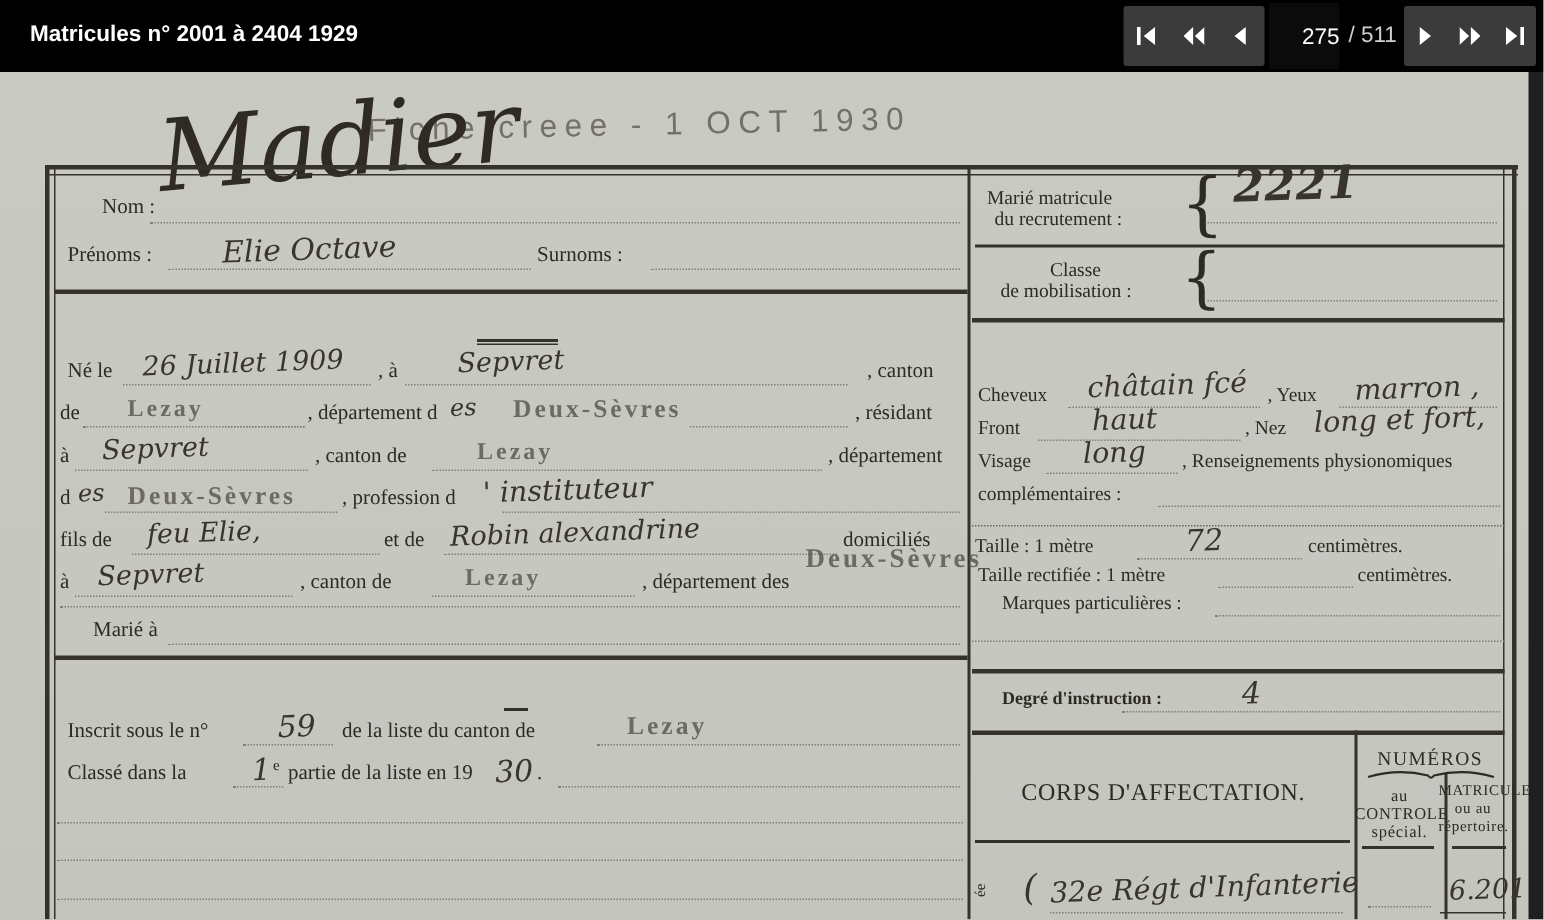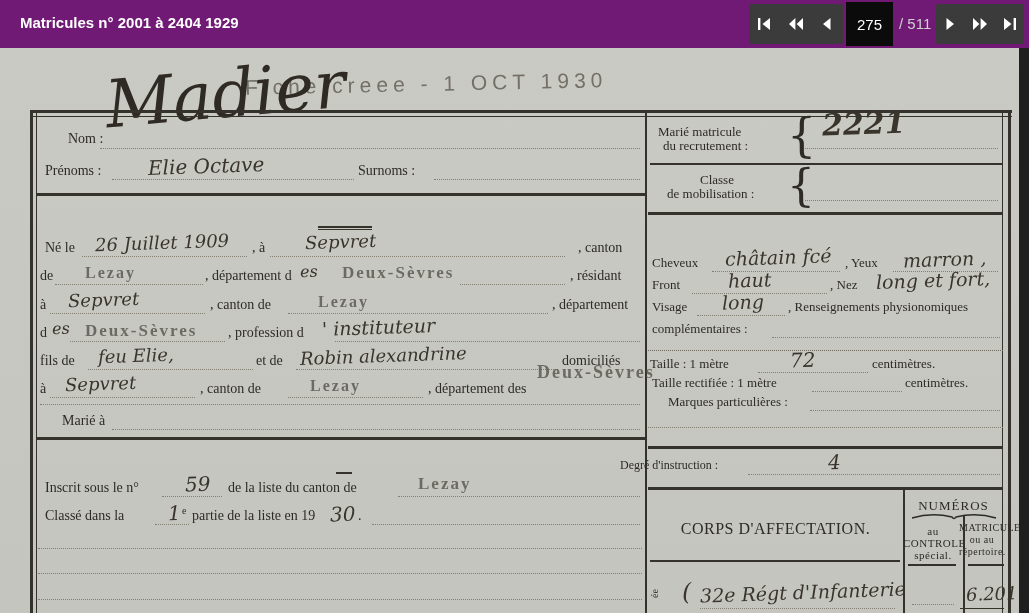--- a/index.html
+++ b/index.html
@@ -1,25 +1,25 @@
 <!DOCTYPE html>
 <html><head>
 <meta charset="utf-8">
 <style>
   *{margin:0;padding:0;box-sizing:border-box}
   html,body{width:1029px;height:613px;overflow:hidden}
   body{font-family:"Liberation Serif",serif;background:#c7c7c1;position:relative}
   .abs{position:absolute;white-space:nowrap}
   
-  .toolbar{position:absolute;left:0;top:0;width:1029px;height:48px;background:#701a75;font-family:"Liberation Sans",sans-serif}
+  .toolbar{position:absolute;left:0;top:0;width:1029px;height:48px;background:#000000;font-family:"Liberation Sans",sans-serif}
   .tb-title{position:absolute;left:20px;top:14px;color:#fff;font-size:15px;font-weight:bold}
   .btn-group{position:absolute;top:4px;height:40px;background:#3b3b3b;border-radius:2px;display:flex;align-items:center}
   .nav-btn{width:31px;height:40px;background:transparent;border:none;display:flex;align-items:center;justify-content:center;cursor:pointer}
   .nav-btn svg{display:block}
-  .page-input{position:absolute;left:846px;top:2px;width:47px;height:44px;background:#0b0b0b;border:none;color:#fff;text-align:center;font-size:15px;font-family:"Liberation Sans",sans-serif}
+  .page-input{position:absolute;left:846px;top:2px;width:47px;height:44px;background:#0b0b0b;border:none;color:#fff;text-align:right;font-size:15px;font-family:"Liberation Sans",sans-serif}
   .page-total{position:absolute;left:899px;top:15px;color:#cfcfcf;font-size:15px}
   
   .paper{position:absolute;left:0;top:48px;width:1029px;height:565px;background:linear-gradient(180deg,#cacac4,#c4c5bf);overflow:hidden}
   .scan-edge{position:absolute;left:1019px;top:0;width:10px;height:565px;background:#1f1f1f}
   .hl{background:#35322b}
   .vl{background:#35322b}
   .dots{border-bottom:1px dotted #837f73;height:1px}
   .dash{border-bottom:1px dotted #6e6a60;height:1px}
   .pr{color:#2e2b25;font-size:14px}
   .prsm{color:#2e2b25;font-size:13px}
@@ -211,21 +211,21 @@
   <span class="abs prsm" style="left:872px;top:308px">centimètres.</span>
   <div class="abs dots" style="left:758px;top:324px;width:110px"></div>
   <span class="abs prsm" style="left:652px;top:327px">Taille rectifiée : 1 mètre</span>
   <span class="abs prsm" style="left:905px;top:327px">centimètres.</span>
   <div class="abs dots" style="left:812px;top:343px;width:90px"></div>
   <span class="abs prsm" style="left:668px;top:346px">Marques particulières :</span>
   <div class="abs dots" style="left:810px;top:362px;width:190px"></div>
   <div class="abs dots" style="left:648px;top:379px;width:355px"></div>
   <div class="abs hl" style="left:648px;top:398px;width:355px;height:3px"></div>
 
-  <span class="abs prsm" style="left:620px;top:410px;font-weight:normal;font-size:12px">Degré d'instruction :</span>
+  <span class="abs prsm" style="left:668px;top:410px;font-weight:bold;font-size:12px">Degré d'instruction :</span>
   <span class="abs hand" style="left:828px;top:402px;font-size:20px">4</span>
   <div class="abs dots" style="left:748px;top:426px;width:252px"></div>
   <div class="abs hl" style="left:648px;top:439px;width:355px;height:3px"></div>
 
   <div class="abs vl" style="left:903px;top:439px;width:2px;height:126px"></div>
   <div class="abs vl" style="left:963px;top:468px;width:2px;height:97px"></div>
   <div class="abs tblh" style="left:905px;top:450px;width:97px;font-size:13px;letter-spacing:1px">NUMÉROS</div>
   <svg class="abs" style="left:910px;top:464px" width="88" height="9">
       <path d="M2 6 Q 22 0 42 5 Q 44 8 46 5 Q 66 0 86 6" stroke="#2e2b25" stroke-width="1.4" fill="none"></path>
     </svg>

